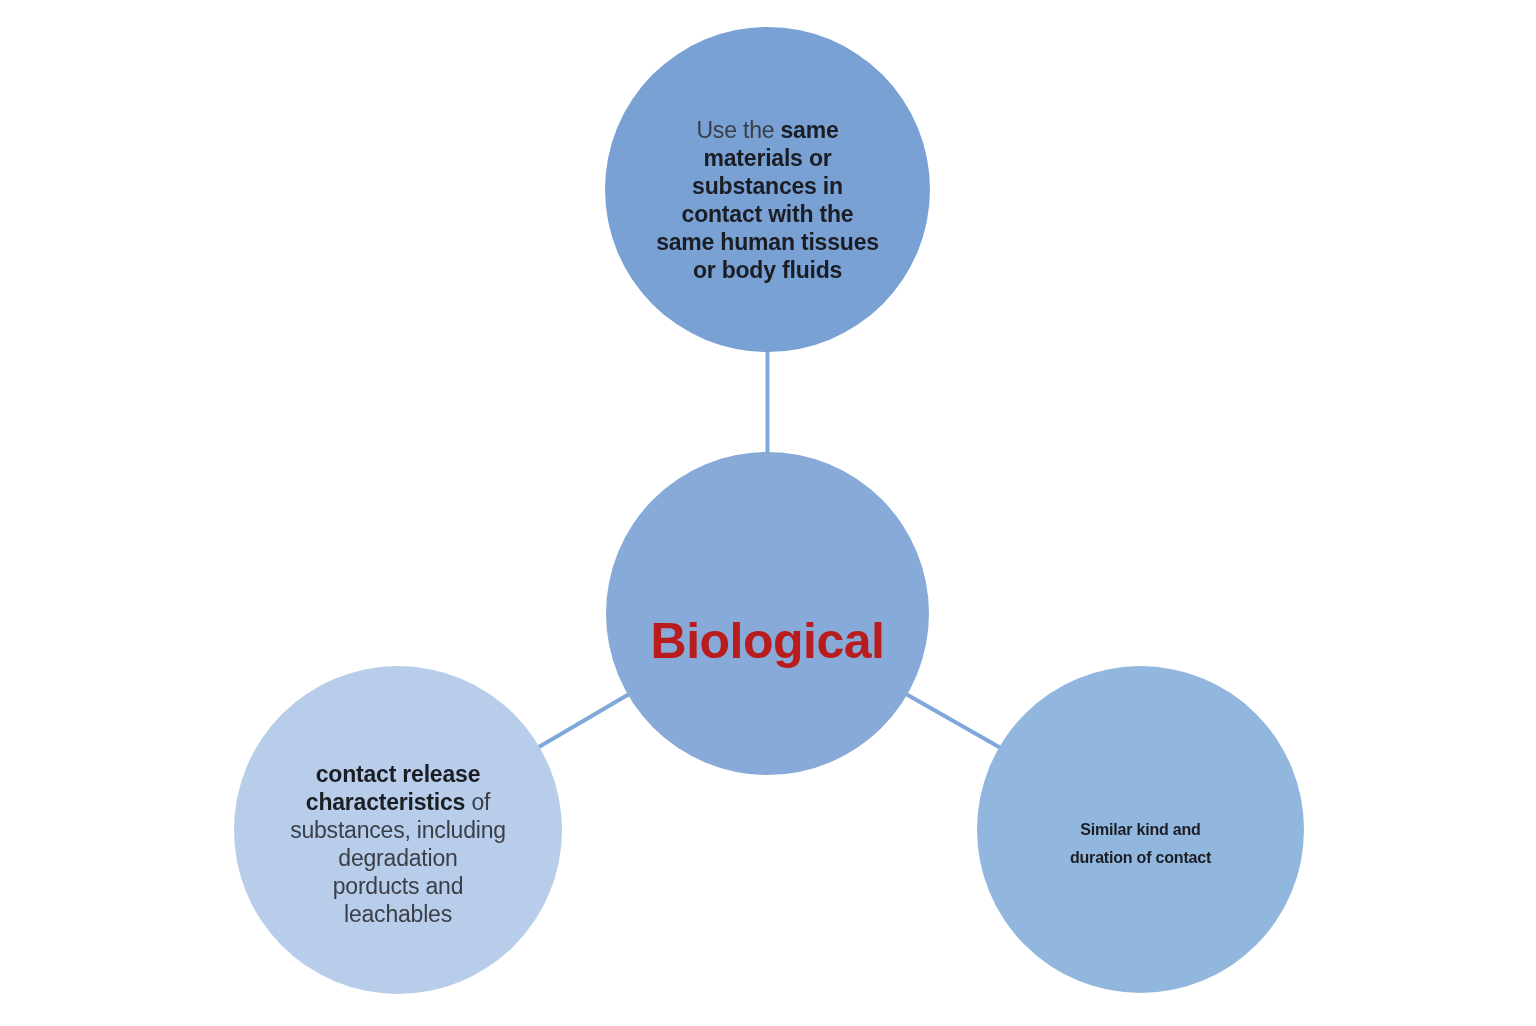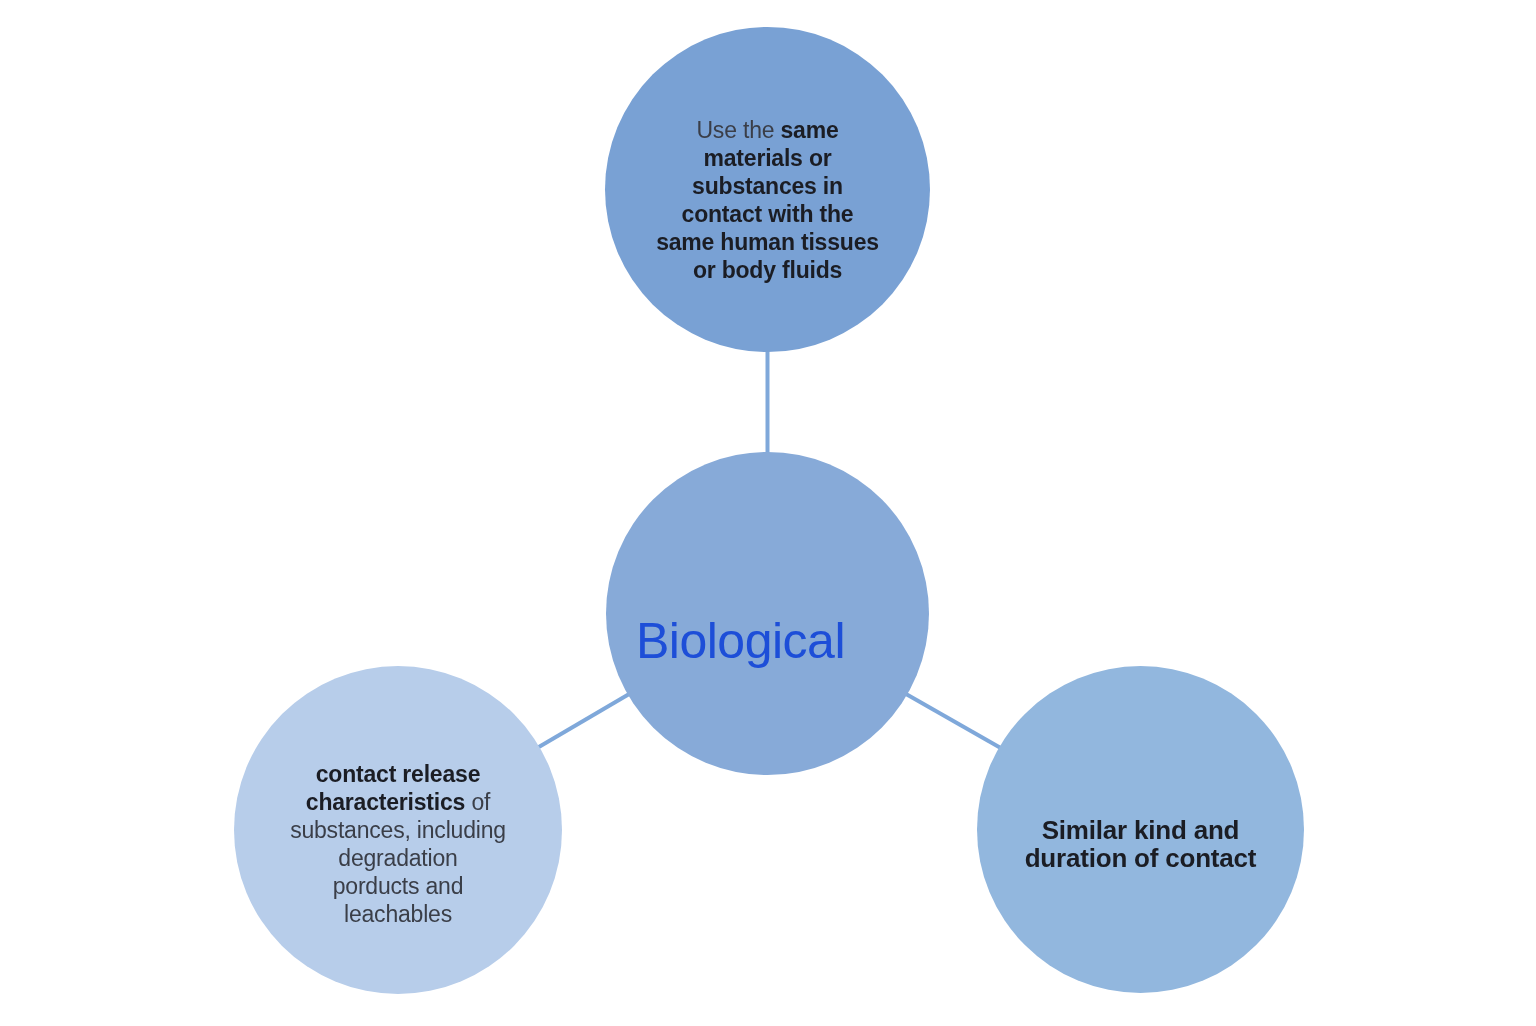--- a/index.html
+++ b/index.html
@@ -43,44 +43,44 @@
   }
   .bubble-top {
     left: 605px;
     top: 27px;
     width: 325px;
     height: 318px;
     font-size: 23px;
     line-height: 28px;
   }
   .bubble-center {
-    left: 579px;
+    left: 606px;
     top: 452px;
     width: 323px;
     height: 323px;
     font-size: 50px;
     line-height: 54px;
     letter-spacing: -0.5px;
-    color: #1d4ed8;
-    font-weight: 400;
+    color: #b91c1c;
+    font-weight: 700;
   }
   .bubble-left {
     left: 234px;
     top: 666px;
     width: 328px;
     height: 328px;
     font-size: 23px;
     line-height: 28px;
   }
   .bubble-right {
     left: 977px;
     top: 666px;
     width: 327px;
     height: 327px;
-    font-size: 26px;
+    font-size: 16px;
     line-height: 28px;
   }
 </style>
 </head>
 <body>
 
 <div class="canvas">
 
   <svg width="1536" height="1026" viewBox="0 0 1536 1026">
 

